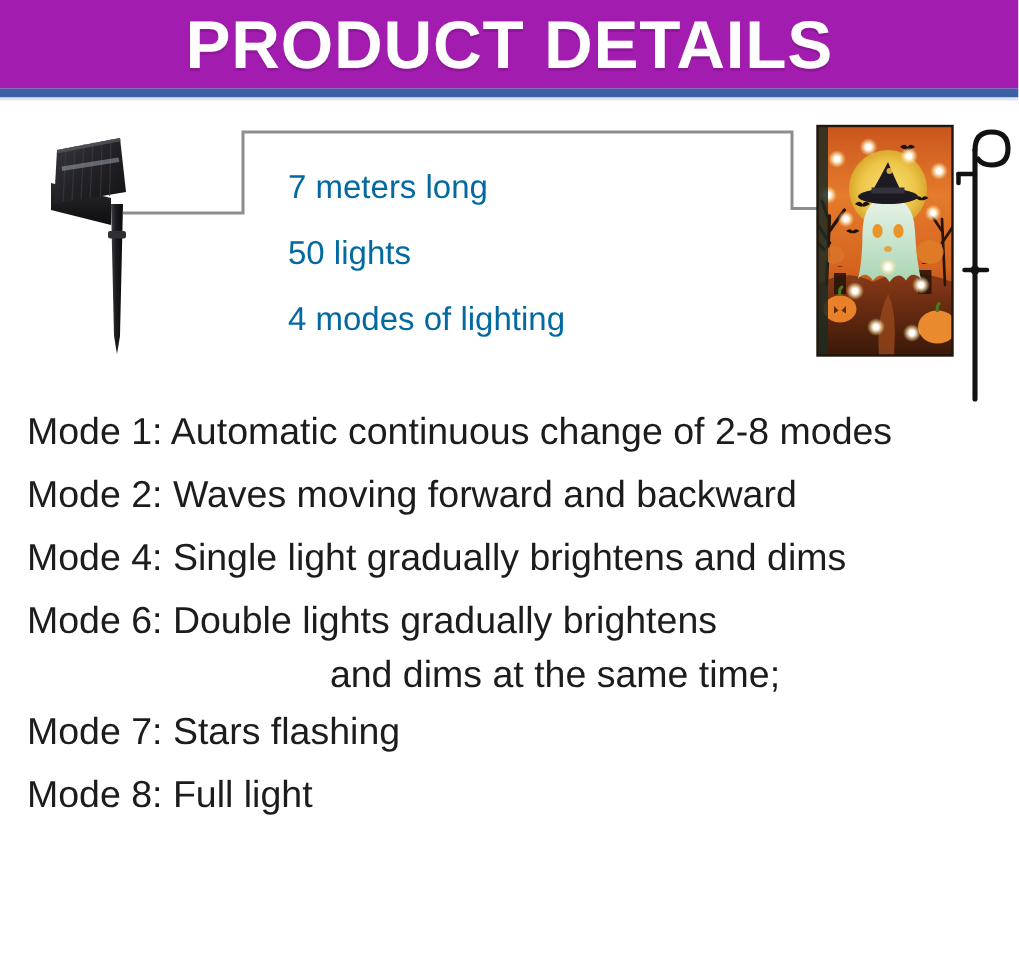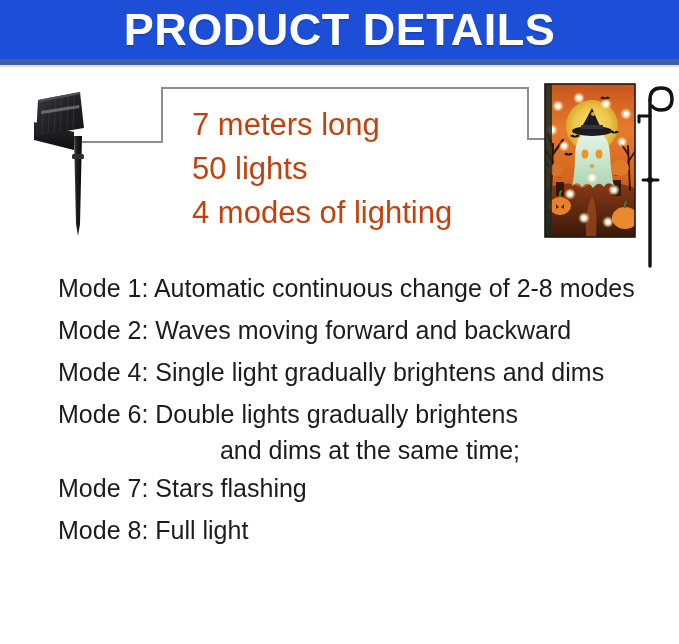--- a/index.html
+++ b/index.html
@@ -15,21 +15,21 @@
     font-family: "Liberation Sans", sans-serif;
     color: #1a1a1a;
   }
 
   
   #header-banner {
     position: absolute;
     left: 0; top: 0;
     width: 679px;
     height: 59px;
-    background: #1d4ed8;
+    background: #a21caf;
     display: flex;
     align-items: center;
     justify-content: center;
   }
   #header-title {
     font-size: 45px;
     font-weight: bold;
     letter-spacing: 0.5px;
     color: #ffffff;
     line-height: 1;
@@ -73,43 +73,42 @@
     width: 145px; height: 200px;
   }
 
   
   #spec-list {
     position: absolute;
     left: 192px; top: 103px;
     width: 340px;
   }
   .spec-line {
-    font-size: 31px;
+    font-size: 22px;
     line-height: 44px;
-    color: #c2410c;
+    color: #0369a1;
     white-space: nowrap;
   }
 
   
   #mode-list {
     position: absolute;
     left: 18px; top: 272px;
     width: 652px;
   }
   .mode-row {
     height: 42px;
     display: flex;
     align-items: flex-start;
   }
   .mode-text {
     font-size: 25px;
     line-height: 33px;
     color: #1c1c1c;
     white-space: nowrap;
-    margin-left: 40px;
   }
   .mode-row.is-wrapped { height: 74px; display: block; }
   .mode-continuation {
     font-size: 25px;
     line-height: 38px;
     color: #1c1c1c;
     white-space: nowrap;
     padding-left: 52px;
     text-align: center;
   }

